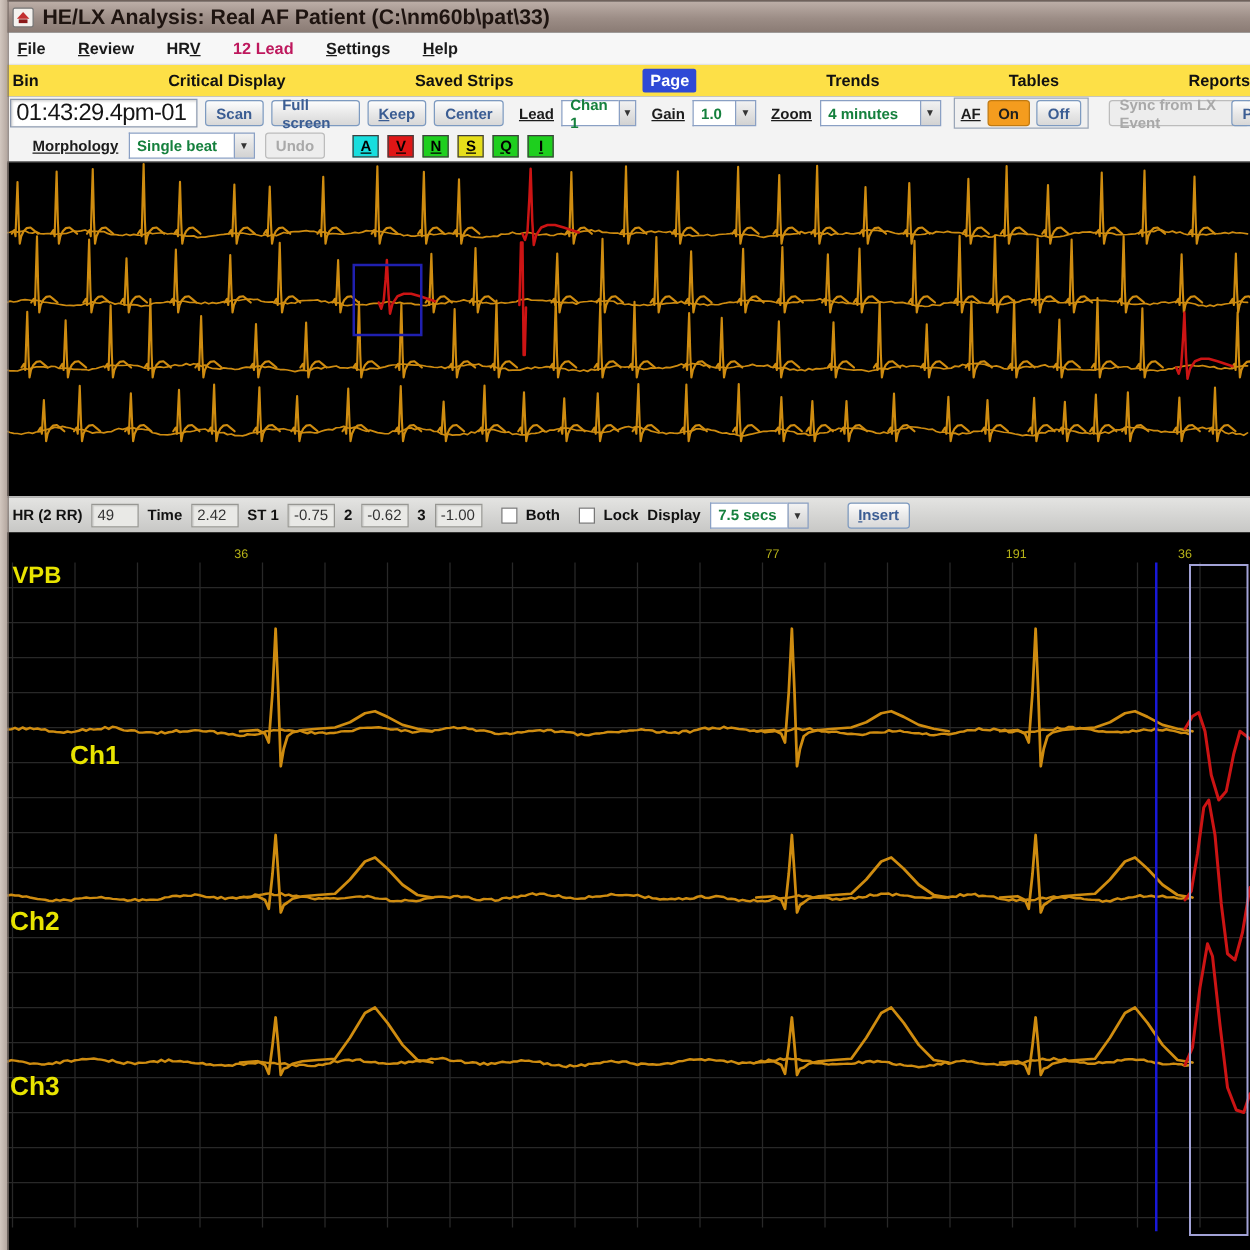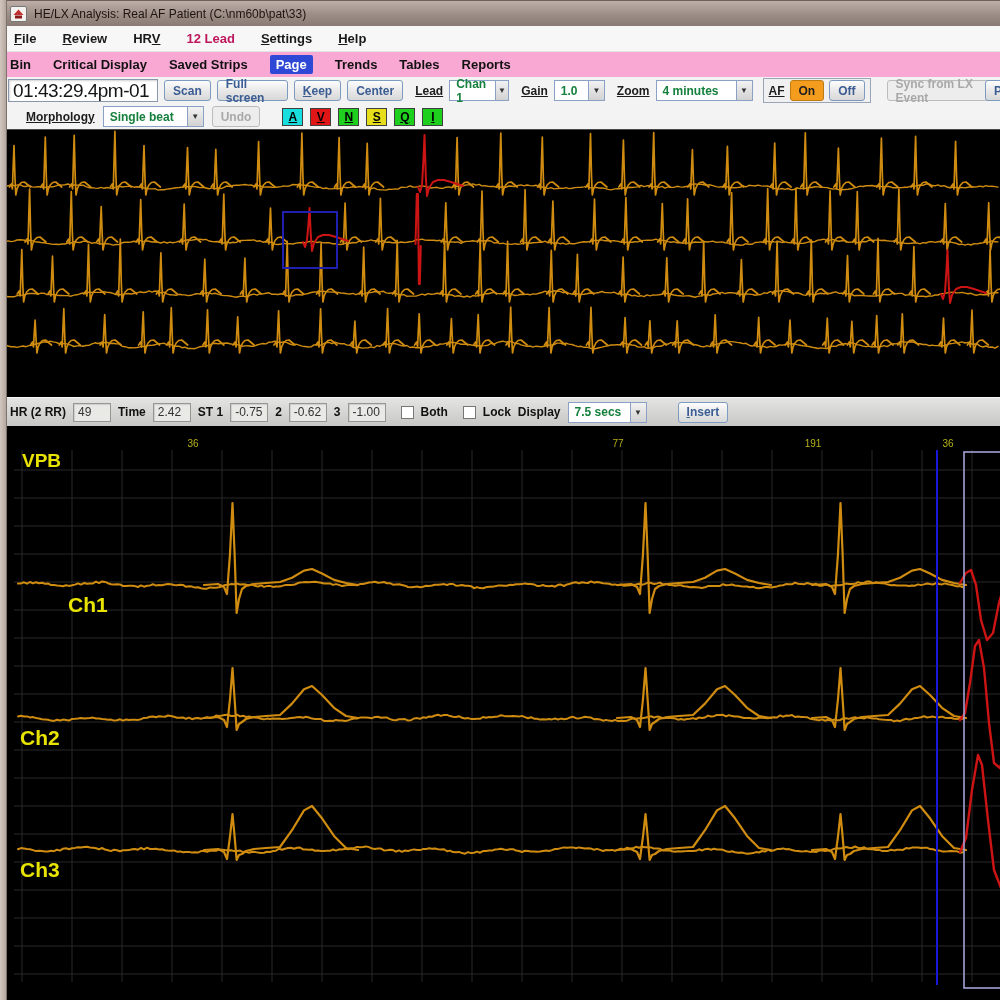--- a/index.html
+++ b/index.html
@@ -6,29 +6,29 @@
   body { width:1000px; height:1000px; overflow:hidden; background:#000;
          font-family:"Liberation Sans", sans-serif; }
   .window { position:relative; width:1000px; height:1000px; background:#000; overflow:hidden; }
 
   
   .titlebar { position:absolute; top:0; left:0; width:1000px; height:26px;
     background:linear-gradient(#bdafa8, #9c8d86 55%, #8a7b74);
     border-top:1px solid #6e615b; display:flex; align-items:center; padding-left:10px; gap:7px; }
   .app-icon { width:17px; height:16px; background:#f4f2ef; border:1px solid #777;
     border-radius:2px; display:flex; align-items:center; justify-content:center; }
-  .title-text { font-size:12px; font-weight:400; color:#1e1410; }
+  .title-text { font-size:17px; font-weight:700; color:#1e1410; }
 
   
   .menubar { position:absolute; top:26px; left:0; width:1000px; height:26px; background:#f7f7f7;
     display:flex; align-items:center; gap:26px; padding-left:14px; border-bottom:1px solid #e3e3e3; }
   .menu-item { font-size:13px; font-weight:700; color:#1a1a1a; cursor:default; }
   .menu-item.disabled { color:#be185d; }
-  .navbar { position:absolute; top:52px; left:0; width:1000px; height:25px; background:#f9a8d4;
-    display:flex; align-items:center; gap:22px; padding-left:10px; }
+  .navbar { position:absolute; top:52px; left:0; width:1000px; height:25px; background:#fde047;
+    display:flex; align-items:center; gap:22px; padding-left:10px;justify-content:space-between; }
   .nav-item { font-size:13px; font-weight:700; color:#111; }
   .nav-item.active { background:#2f49d6; color:#fff; padding:2px 6px; border-radius:2px; }
 
   
   .toolbar { position:absolute; top:77px; left:0; width:1000px; height:27px; background:#f3f3f3;
     display:flex; align-items:center; gap:6px; padding-left:8px; }
   .time-box { width:178px; height:23px; background:#fff; border:1px solid #8a97ad;
     box-shadow:inset 1px 1px 2px rgba(0,0,0,.18); font-size:19px; color:#151515;
     display:flex; align-items:center; padding-left:4px; letter-spacing:-0.5px; }
   .btn { height:21px; background:linear-gradient(#fdfdfd,#e7e7e7 55%,#d8d8d8);
@@ -64,21 +64,21 @@
   .slabel { font-size:12px; font-weight:700; color:#111; }
   .sval { height:19px; min-width:38px; background:#e9e9e6; border:1px solid #969692;
     box-shadow:inset 1px 1px 1px rgba(0,0,0,.12); font-size:12px; color:#333;
     display:flex; align-items:center; padding:0 4px; }
   .cb { width:13px; height:13px; background:#fff; border:1px solid #777; margin-left:8px; }
 
   .numstrip { position:absolute; top:426px; left:0; width:1000px; height:21px; background:#000; }
   .bnum { position:absolute; top:12px; transform:translateX(-50%); font-size:10px;
     font-weight:400; color:#b6b218; }
 
-  .beatpane { position:absolute; top:447px; left:12px; width:948px; height:553px; background:#000; }
+  .beatpane { position:absolute; top:447px; left:0; width:948px; height:553px; background:#000; }
   .vpb-label { position:absolute; top:3px; left:10px; font-size:19px; font-weight:700; color:#e8e400; }
   .chlabel { position:absolute; left:8px; font-size:21px; font-weight:700; color:#e8e400; }
 
   .left-edge { position:absolute; top:0; left:0; width:7px; height:1000px; z-index:60;
     background:linear-gradient(90deg,#d2c7bf,#b4a79f); border-right:1px solid #7e726c; }
   u { text-decoration:underline; }
 </style>
 </head>
 <body>
 

